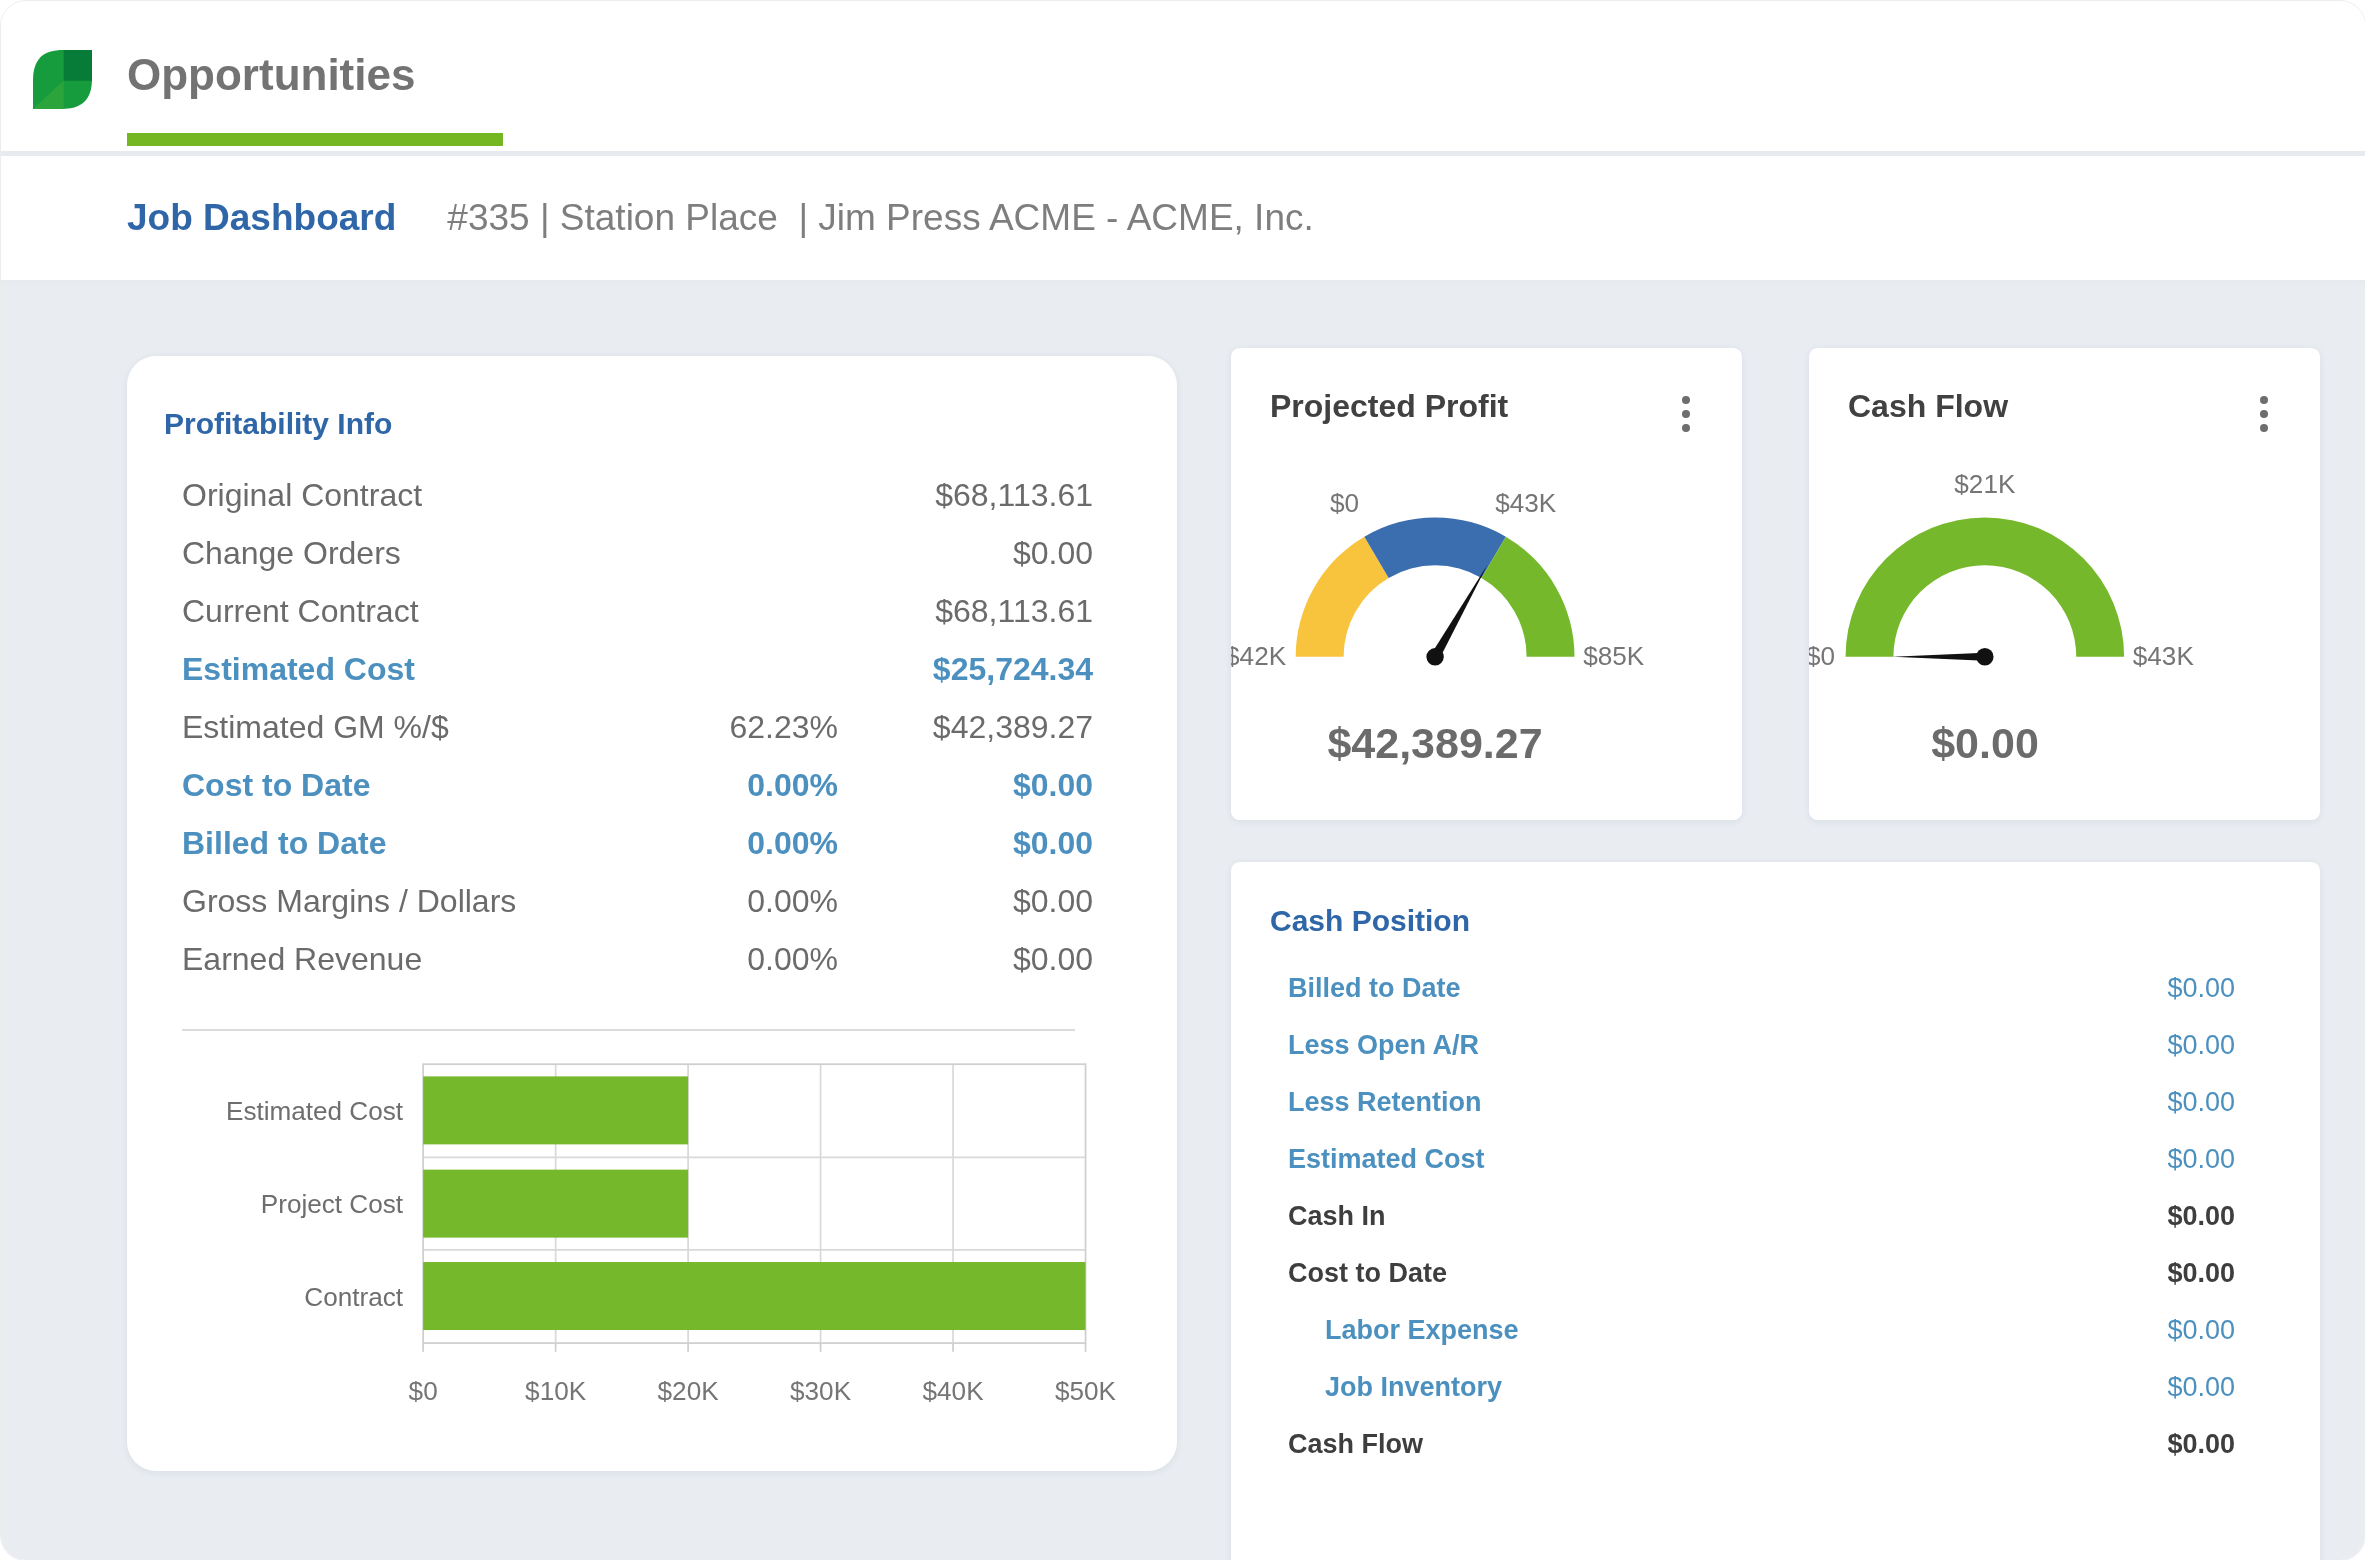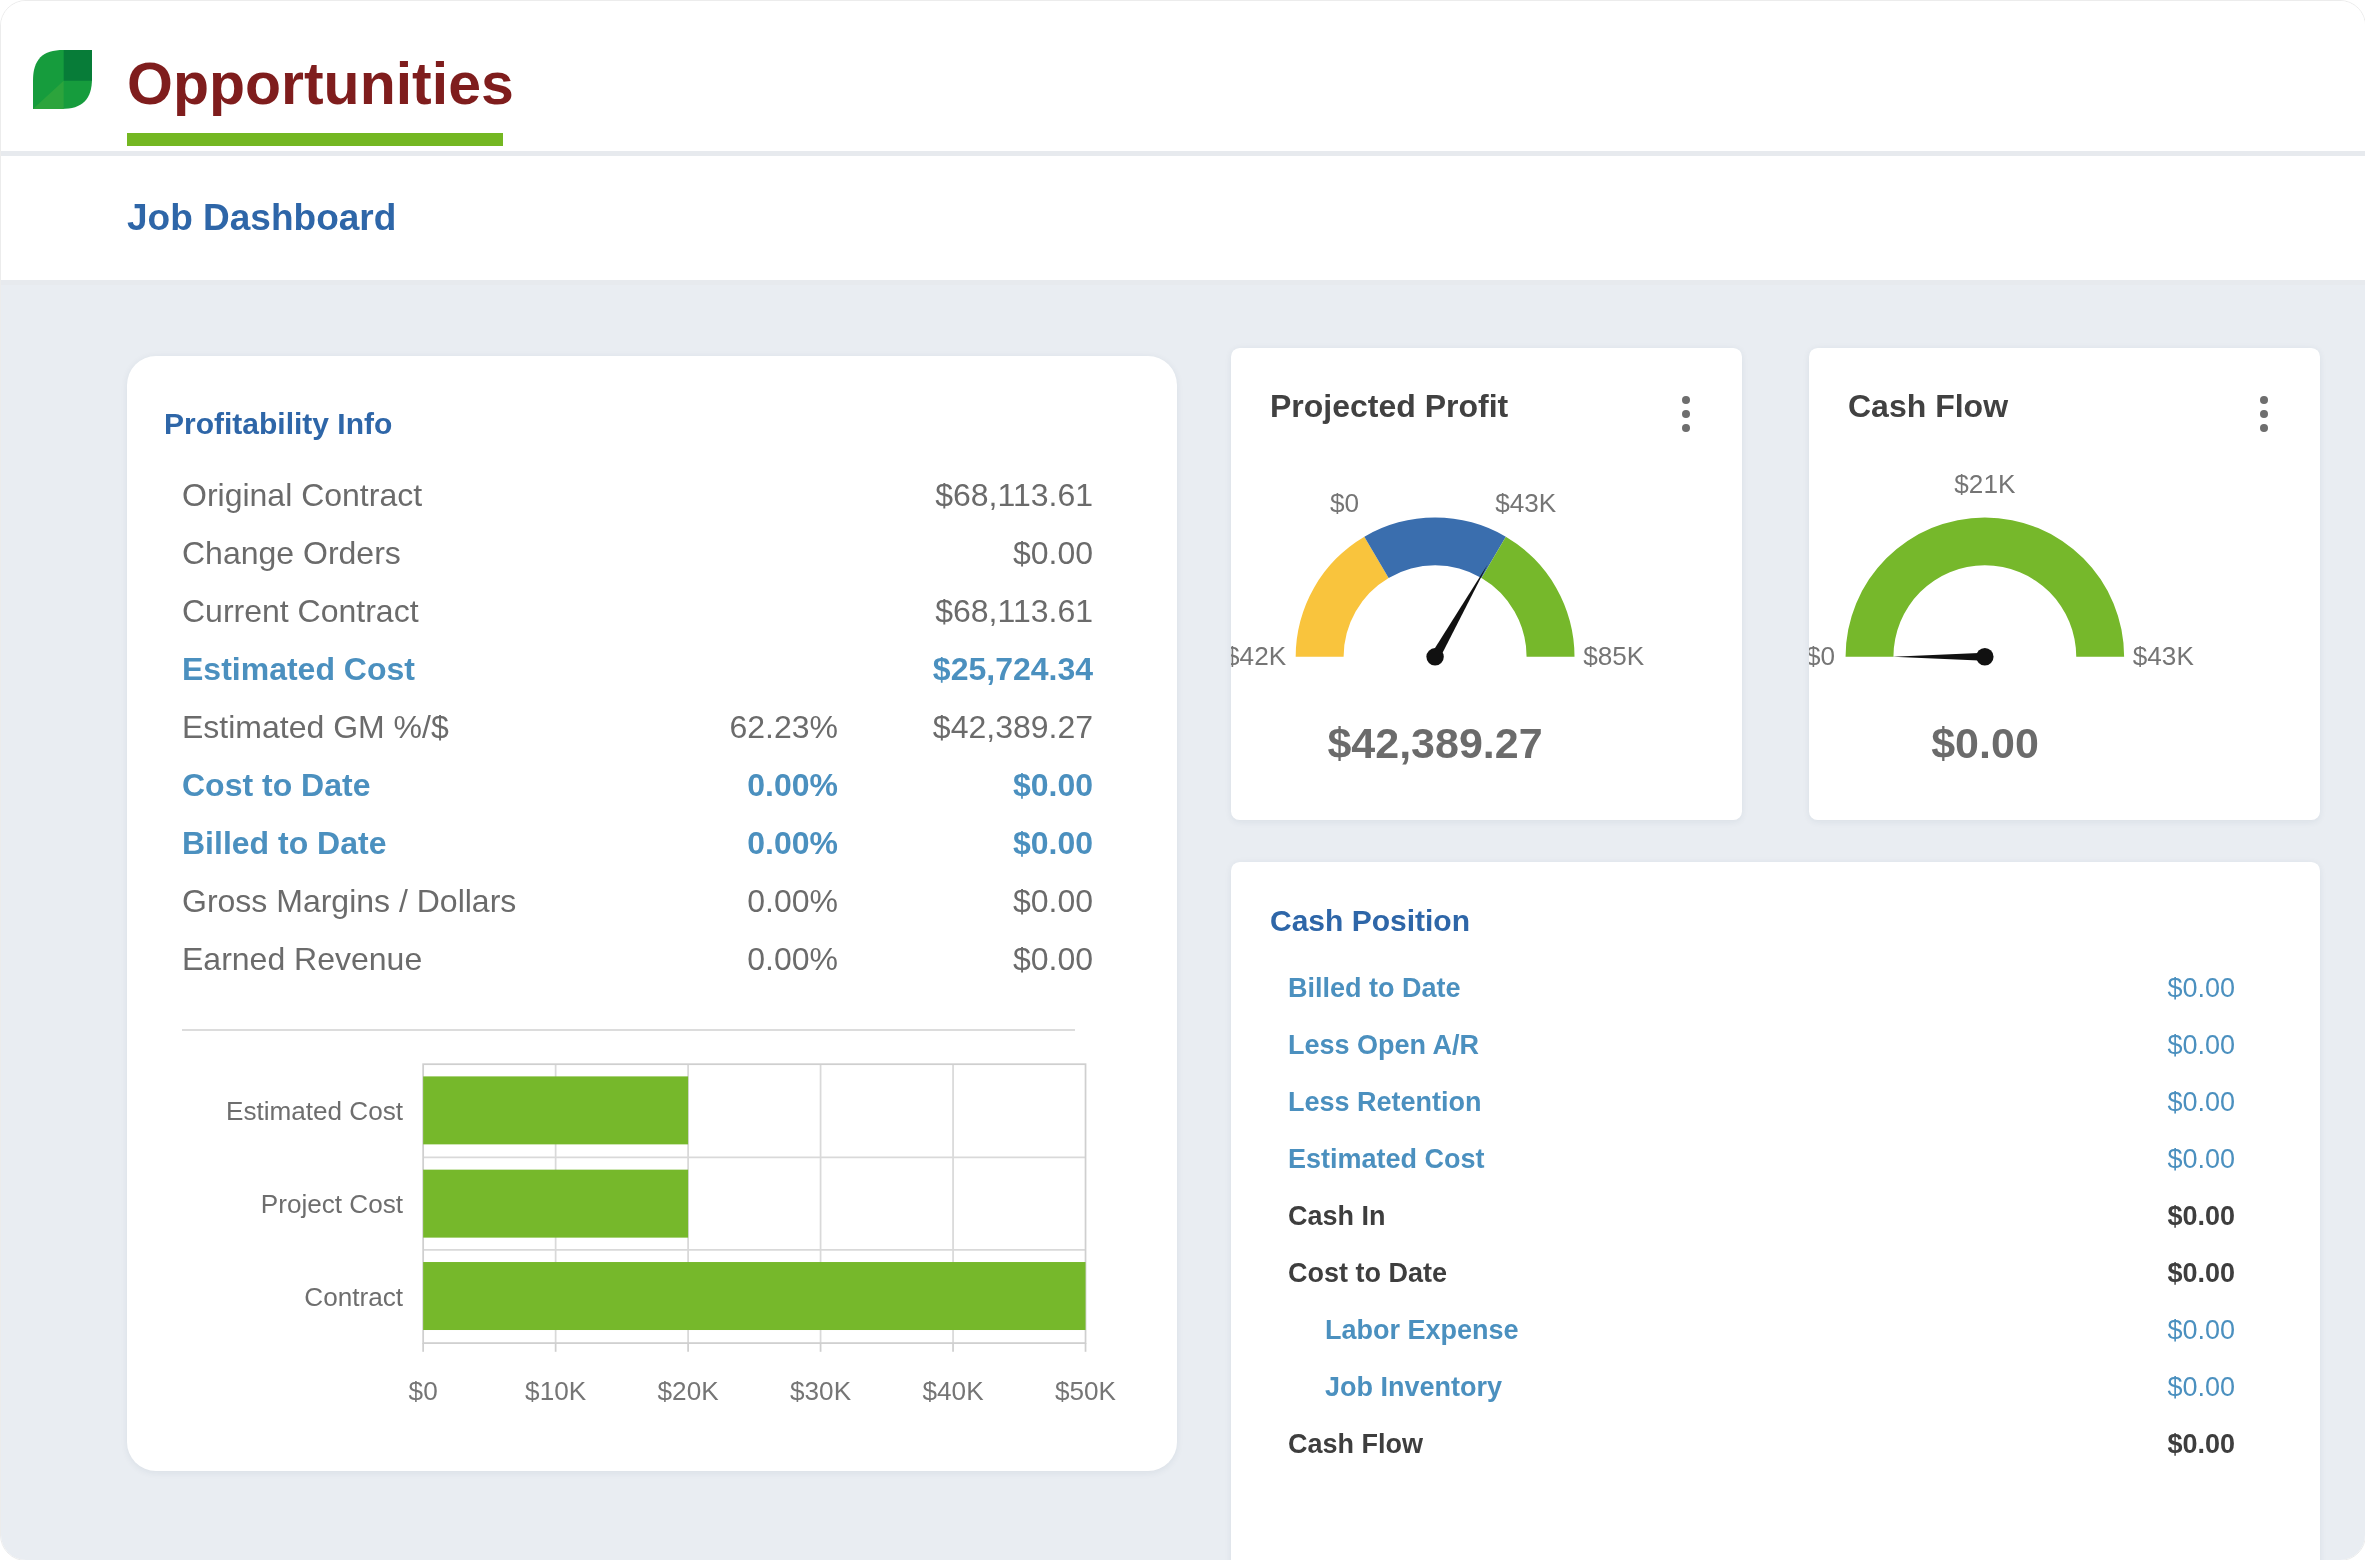--- a/index.html
+++ b/index.html
@@ -1,21 +1,21 @@
 <!DOCTYPE html>
 <html style="font-size:14px"><head>
 <meta charset="utf-8">
 <style>
   html,body{margin:0;padding:0;background:#ffffff;font-family:"Liberation Sans",sans-serif;}
   .app{position:relative;width:2366px;height:1561px;background:#fff;border:1.7px solid #ececec;
        border-radius:26px;overflow:hidden;box-sizing:border-box;}
   
   .topbar{position:absolute;left:0;top:0;width:100%;height:150px;background:#fff;}
   .logo{position:absolute;left:32px;top:47px;width:59px;height:63px;}
-  .app-title{position:absolute;left:126px;top:49px;font-size:59px;font-weight:700;color:#7f1d1d;}
+  .app-title{position:absolute;left:126px;top:49px;font-size:44px;font-weight:700;color:#737373;}
   .title-underline{position:absolute;left:126px;top:132px;width:376px;height:13px;background:#74b722;}
   .hdivider{position:absolute;left:0;width:100%;height:5.2px;background:#e7eaee;}
   .d1{top:150px;} .d2{top:279px;}
   .subheader{position:absolute;left:0;top:155px;width:100%;height:124px;background:#fff;
              display:flex;align-items:center;padding-left:126px;box-sizing:border-box;}
   .page-title{font-size:37px;font-weight:700;color:#2e66a8;margin-right:51px;cursor:pointer;}
   .job-ref{font-size:37px;color:#7e7e7e;white-space:pre;}
   
   .content{position:absolute;left:0;top:284px;width:100%;height:1276px;background:#e9edf2;}
   .card{position:absolute;background:#fff;border-radius:8.7px;box-shadow:0 1.7px 7px rgba(30,50,80,.07);}
@@ -64,20 +64,21 @@
       <path d="M0,52 C0,16 16,0 52,0 L52,52 Z M0,52 L52,52 L52,0 C16,0 0,16 0,52 Z" fill="#46a935"></path>
       <path d="M52,0 L100,0 L100,52 L52,52 Z" fill="#077c38"></path>
     </svg>
     <div class="app-title">Opportunities</div>
     <div class="title-underline"></div>
   </div>
   <div class="hdivider d1"></div>
 
   <div class="subheader">
     <span class="page-title">Job Dashboard</span>
+    <span class="job-ref">#335 | Station Place  | Jim Press ACME - ACME, Inc.</span>
   </div>
   <div class="hdivider d2"></div>
 
   <div class="content">
 
     <div class="card card-profit">
       <div class="card-title">Profitability Info</div>
 
       <div class="ptable">
         <div class="prow gray">

